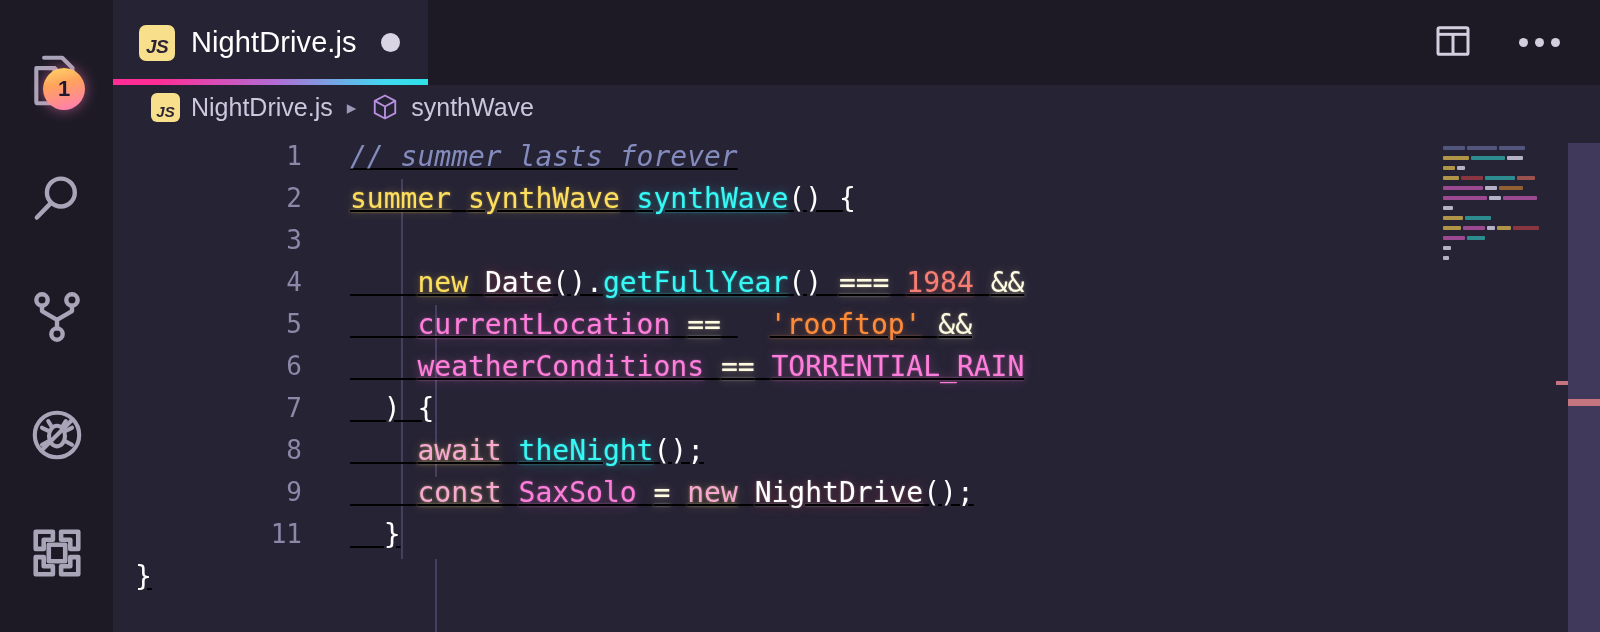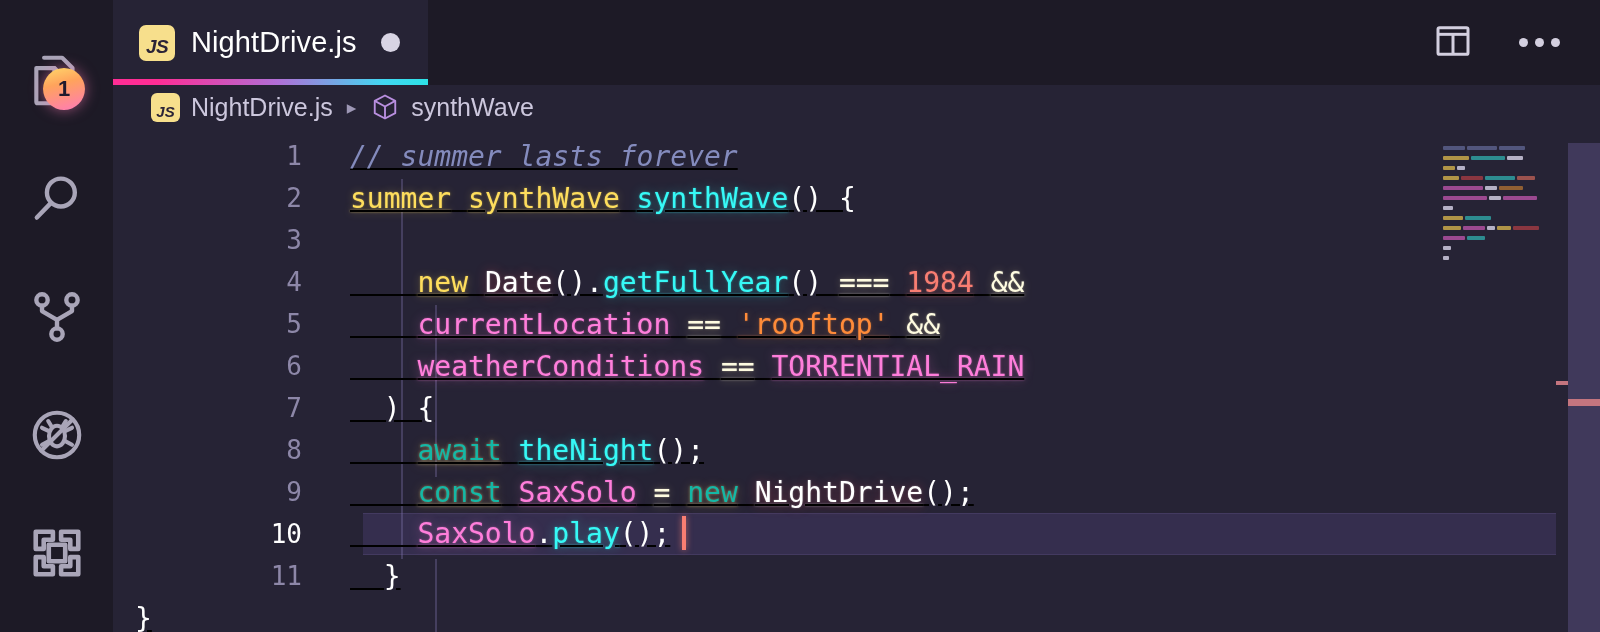--- a/index.html
+++ b/index.html
@@ -224,26 +224,26 @@
     background: rgba(130,118,176,0.35);
   }
 
   
   .t-comment { color: #848bbd; font-style: italic; }
   .t-kw      { color: #fede5d; text-shadow: 0 0 2px rgba(254,222,93,0.45), 0 0 9px rgba(254,222,93,0.30); }
   .t-plain   { color: #ffffff; }
   .t-punc    { color: #ffffff; }
   .t-fn      { color: #36f9f6; text-shadow: 0 0 2px rgba(54,249,246,0.5), 0 0 11px rgba(54,249,246,0.35); }
   .t-var     { color: #ff7edb; text-shadow: 0 0 2px rgba(255,126,219,0.45), 0 0 11px rgba(255,126,219,0.35); }
-  .t-str     { color: #ff8b39; text-shadow: 0 0 2px rgba(255,139,57,0.45), 0 0 10px rgba(255,139,57,0.30); }
+  .t-str     { color: #ff8b39; text-shadow: 0 0 2px rgba(255,139,57,0.45), 0 0 10px rgba(255,139,57,0.30); margin-left: 32px; }
   .t-num     { color: #f97e72; text-shadow: 0 0 2px rgba(249,126,114,0.4), 0 0 10px rgba(249,126,114,0.3); }
   .t-op      { color: #fffce1; text-shadow: 0 0 2px rgba(255,252,225,0.4), 0 0 9px rgba(255,235,160,0.30); }
   .t-const   { color: #ff7edb; text-shadow: 0 0 2px rgba(255,126,219,0.45), 0 0 11px rgba(255,126,219,0.35); }
   .t-white   { color: #ffffff; text-shadow: 0 0 2px rgba(255,255,255,0.35), 0 0 11px rgba(254,68,80,0.35); text-align: center; }
-  .t-cream   { color: #14b8a6; text-shadow: 0 0 3px rgba(255,230,140,0.45), 0 0 11px rgba(255,200,90,0.28); margin-top: 40px; }
+  .t-cream   { color: #f9a8d4; text-shadow: 0 0 3px rgba(255,230,140,0.45), 0 0 11px rgba(255,200,90,0.28); margin-top: 40px; }
 
   .cursor {
     display: inline-block;
     width: 4px;
     height: 34px;
     background: #f97e72;
     vertical-align: middle;
     margin-left: 12px;
     position: relative;
     top: -2px;
@@ -449,25 +449,20 @@
             <div class="code-text"><span class="t-punc">  ) {</span></div>
           </div>
           <div class="code-line">
             <div class="ln">8</div>
             <div class="code-text"><span class="t-plain">    </span><span class="t-cream">await</span><span class="t-plain"> </span><span class="t-fn">theNight</span><span class="t-punc">();</span></div>
           </div>
           <div class="code-line">
             <div class="ln">9</div>
             <div class="code-text"><span class="t-plain">    </span><span class="t-cream">const</span><span class="t-plain"> </span><span class="t-var">SaxSolo</span><span class="t-plain"> </span><span class="t-op">=</span><span class="t-plain"> </span><span class="t-cream">new</span><span class="t-plain"> </span><span class="t-white">NightDrive</span><span class="t-punc">();</span></div>
           </div>
-          <div class="code-line active">
-            <div class="line-hl"></div>
-            <div class="ln">10</div>
-            <div class="code-text"><span class="t-plain">    </span><span class="t-var">SaxSolo</span><span class="t-punc">.</span><span class="t-fn">play</span><span class="t-punc">();</span><span class="cursor"></span></div>
-          </div>
           <div class="code-line">
             <div class="ln">11</div>
             <div class="code-text"><span class="t-punc">  }</span></div>
           </div>
           <div class="code-line">
             <div class="code-text"><span class="t-punc">}</span></div>
           </div>
         </div>
 
       <div class="minimap" id="minimap">

